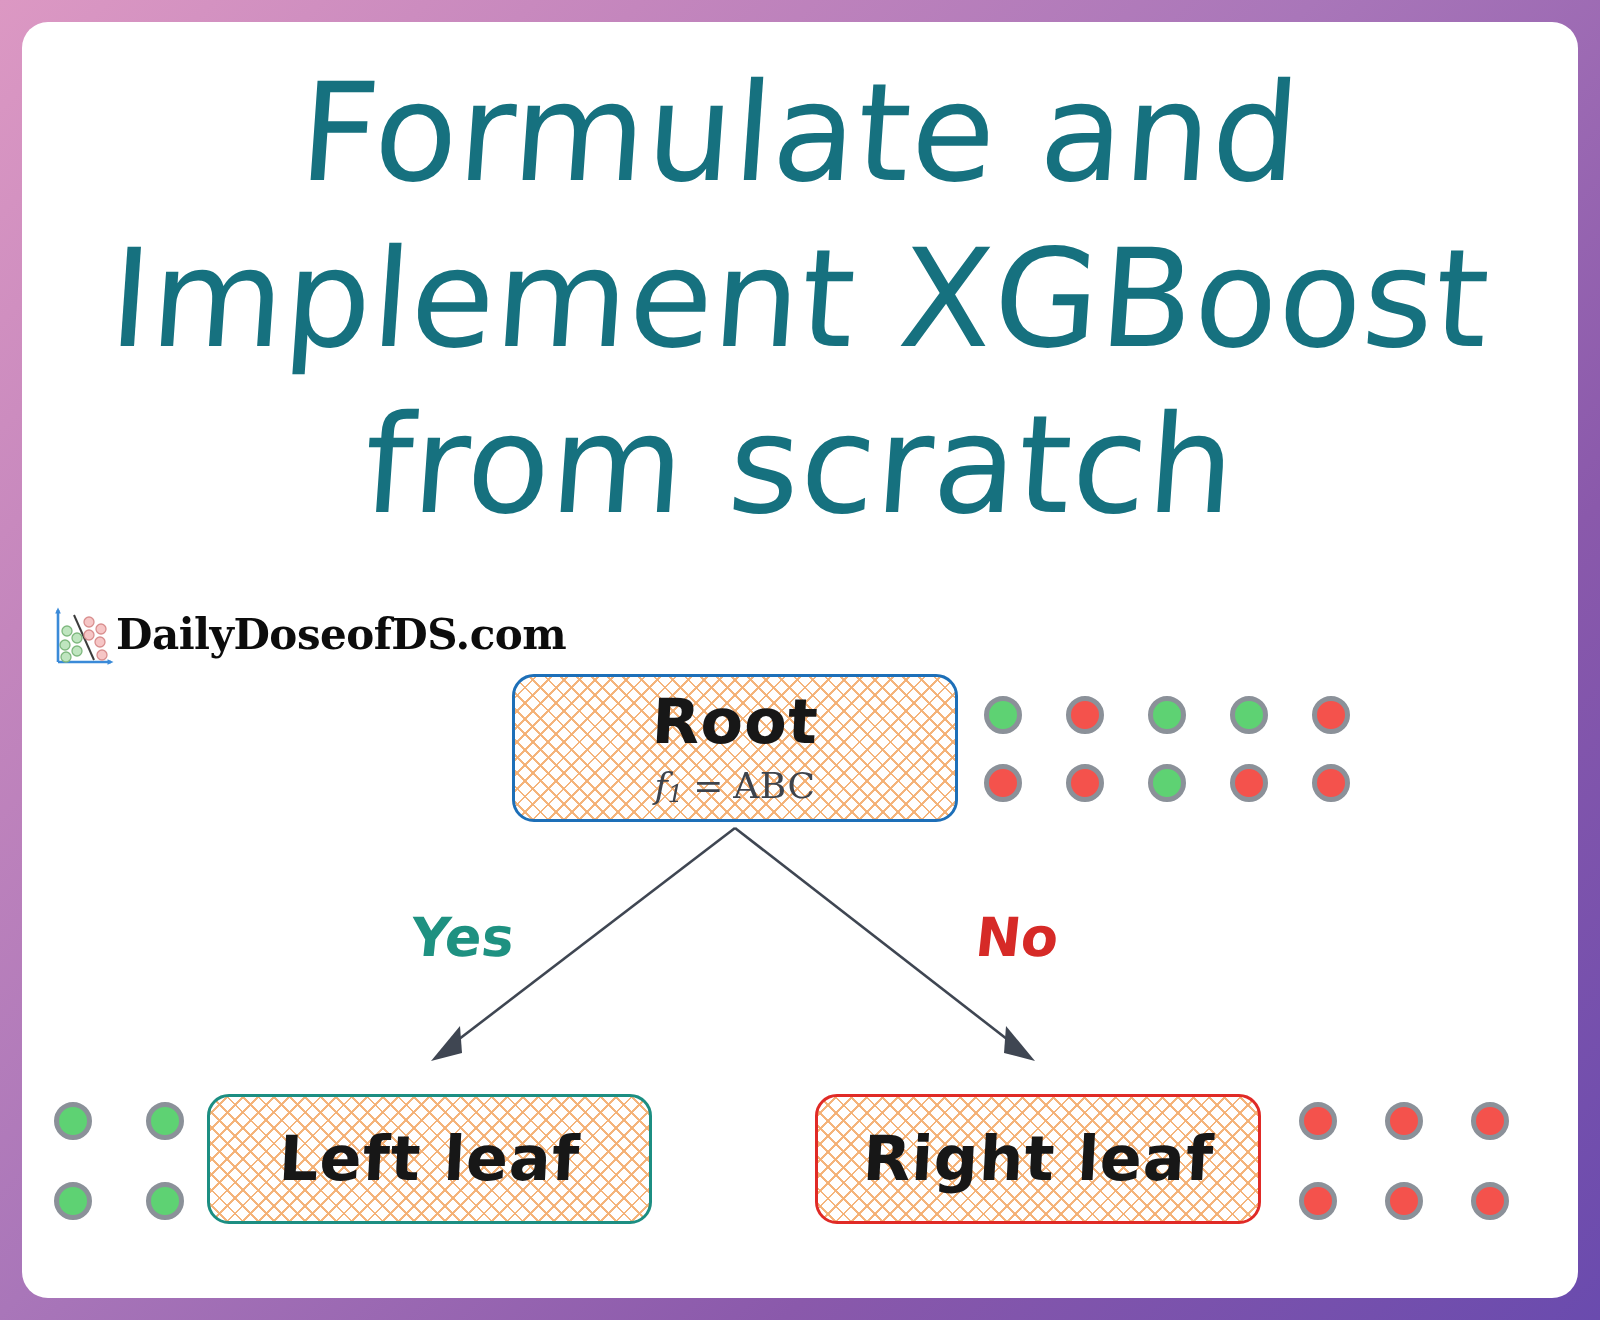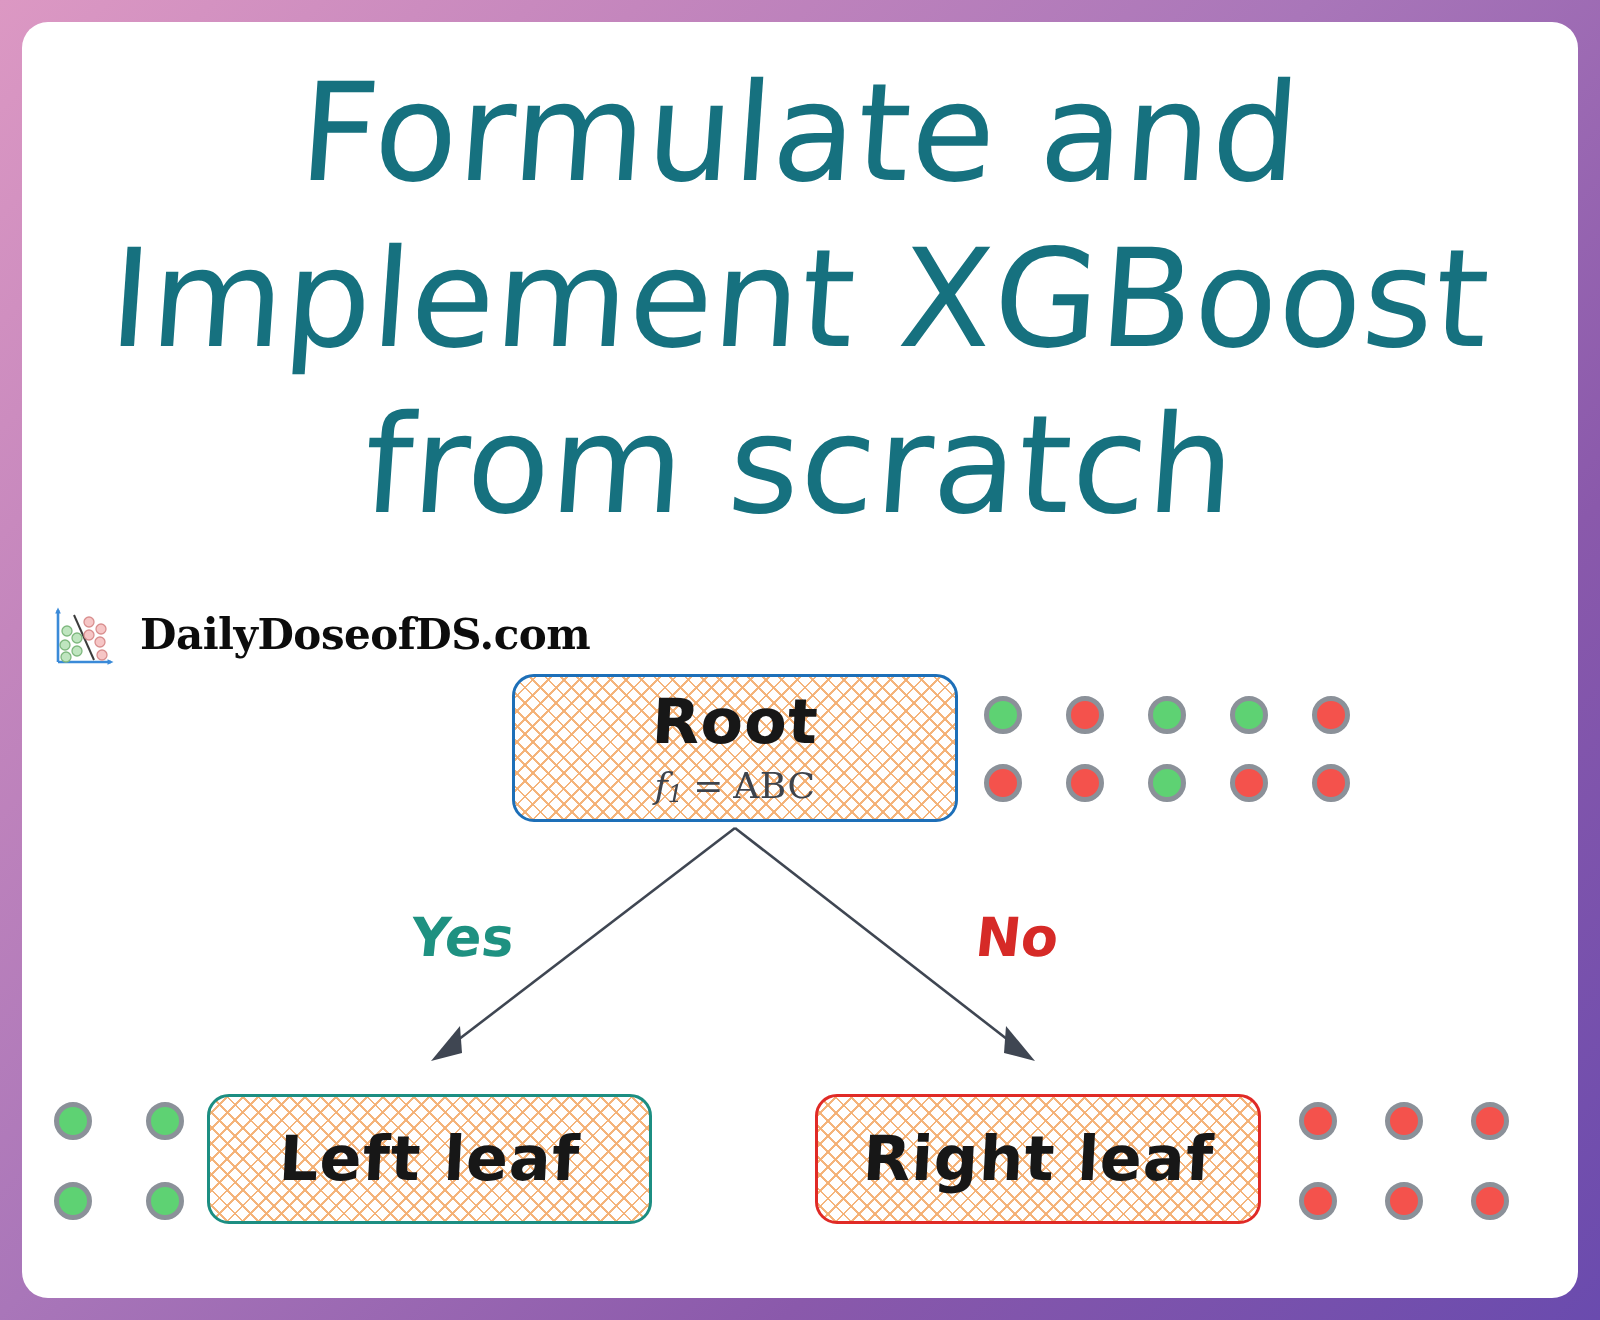--- a/index.html
+++ b/index.html
@@ -55,21 +55,21 @@
     transform: skewX(-4deg);
   }
 
   
   .brand {
     position: absolute;
     left: 28px;
     top: 580px;
     display: flex;
     align-items: center;
-    gap: 24px;
+    gap: 0;
   }
   .brand-mark {
     width: 66px;
     height: 66px;
     flex: 0 0 auto;
   }
   .brand-text {
     font-family: "DejaVu Serif", serif;
     font-weight: bold;
     font-size: 42px;

